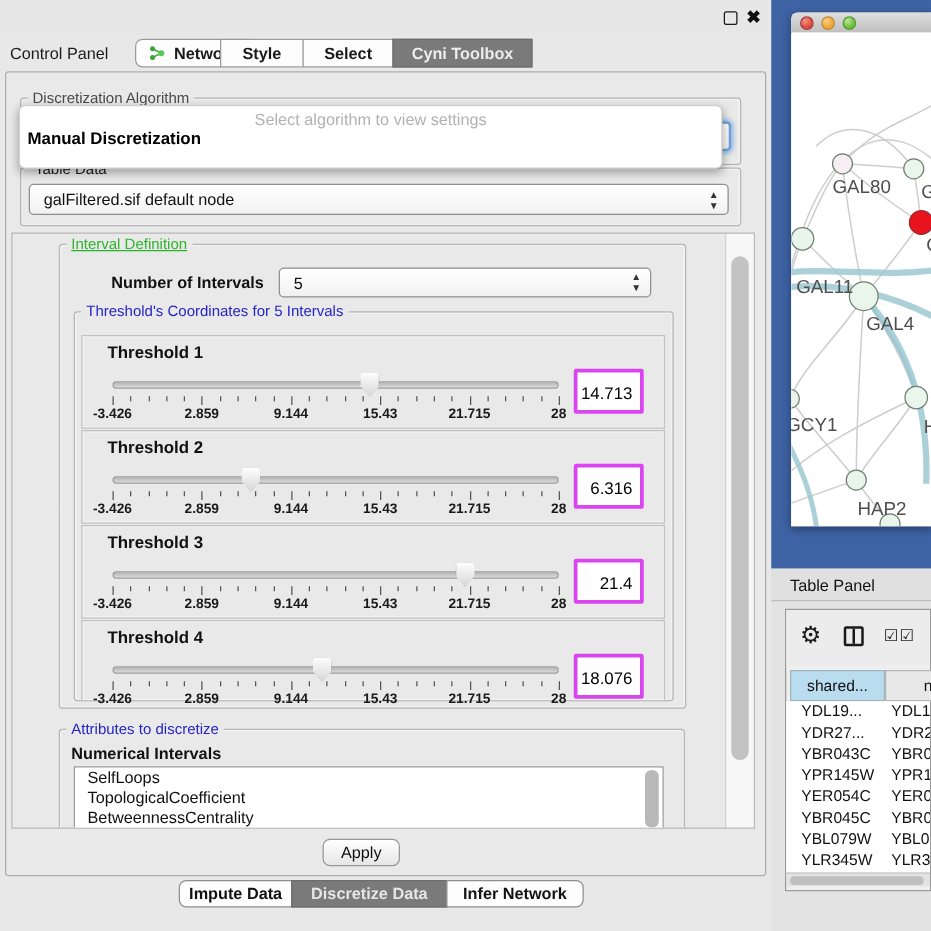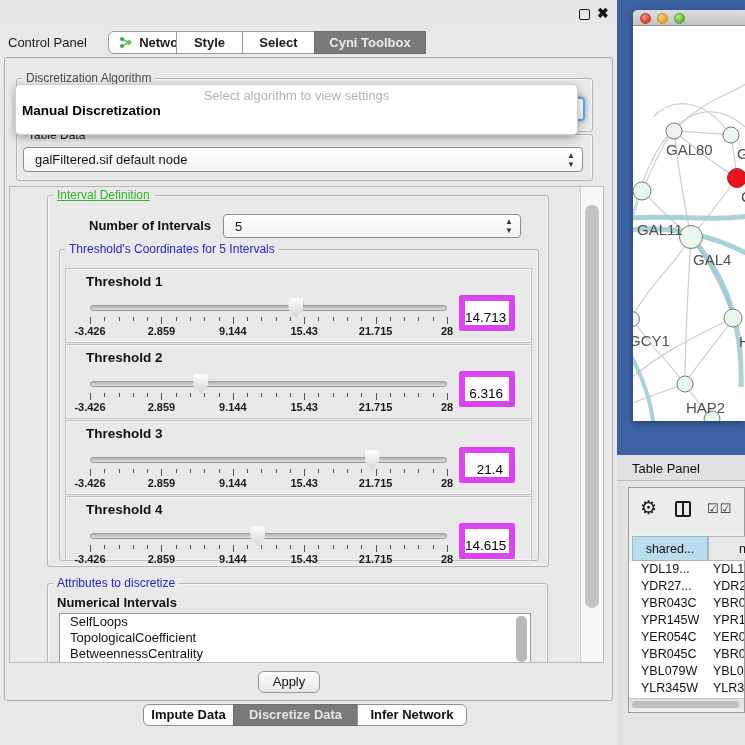--- a/index.html
+++ b/index.html
@@ -60,21 +60,21 @@
   .thr-label { position:absolute; left:20px; top:5px; font-size:13.5px; font-weight:bold; color:#111; }
   .thr-track { position:absolute; left:24px; top:36px; width:357px; height:6px; border-radius:3px;
                background:linear-gradient(#b4b4b4,#dcdcdc); border:1px solid #9c9c9c; }
   .thr-handle { position:absolute; top:29px; width:15px; height:20px;
                 background:linear-gradient(#fefefe,#d5d5d5);
                 clip-path:polygon(8% 0,92% 0,100% 18%,100% 55%,50% 100%,0 55%,0 18%);
                 filter:drop-shadow(0 0 1px #777); }
   .tick { position:absolute; width:1px; background:#555; }
   .thr-scale { position:absolute; top:56px; font-size:11px; font-weight:600; color:#1a1a1a; transform:translateX(-50%); white-space:nowrap; }
   .thr-value { position:absolute; left:393px; top:26px; width:56px; height:36px; background:#fff;
-               border:6px solid #d946ef; border-radius:2px; font-size:13.5px; color:#000;
+               border:3px solid #d946ef; border-radius:2px; font-size:13.5px; color:#000;
                text-align:right; line-height:34px; padding-right:6px; }
 
   
   .attr-heading { position:absolute; left:10px; top:12px; font-size:13px; font-weight:bold; color:#111; }
   .attr-list { position:absolute; left:12px; top:30px; width:472px; height:58px; background:#fff;
                border:1px solid #9a9a9a; overflow:hidden; font-size:13px; color:#111; }
   .attr-item { height:16px; line-height:16px; padding-left:10px; white-space:nowrap; }
   .attr-thumb { position:absolute; right:3px; top:2px; width:11px; height:46px; border-radius:5px; background:#b9b9b9; }
 
   .apply-btn { position:absolute; left:258px; top:671px; width:62px; height:22px;
@@ -339,21 +339,21 @@
           <div class="tick" style="left: 352.44px; top: 48px; height: 4px;"></div>
           <div class="tick" style="left: 366.72px; top: 48px; height: 4px;"></div>
           <div class="tick" style="left: 381px; top: 48px; height: 7px;"></div>
           <div class="thr-scale" style="left: 24px;">-3.426</div>
           <div class="thr-scale" style="left: 95.4px;">2.859</div>
           <div class="thr-scale" style="left: 166.8px;">9.144</div>
           <div class="thr-scale" style="left: 238.2px;">15.43</div>
           <div class="thr-scale" style="left: 309.6px;">21.715</div>
           <div class="thr-scale" style="left: 381px;">28</div>
           <div class="thr-handle" style="left: 184.29px;"></div>
-          <div class="thr-value">14.615</div>
+          <div class="thr-value">18.076</div>
         </div>
       </div>
 
     <div class="groupbox" style="left:37px; top:396px; width:501px; height:95px;"></div>
     <div class="grouptitle title-blue" style="left:43px; top:389px;">Attributes to discretize</div>
     <div style="position:absolute; left:37px; top:396px; width:501px; height:95px;">
       <div class="attr-heading">Numerical Intervals</div>
       <div class="attr-list">
         <div id="attr-items-host">
             <div class="attr-item">SelfLoops</div>

